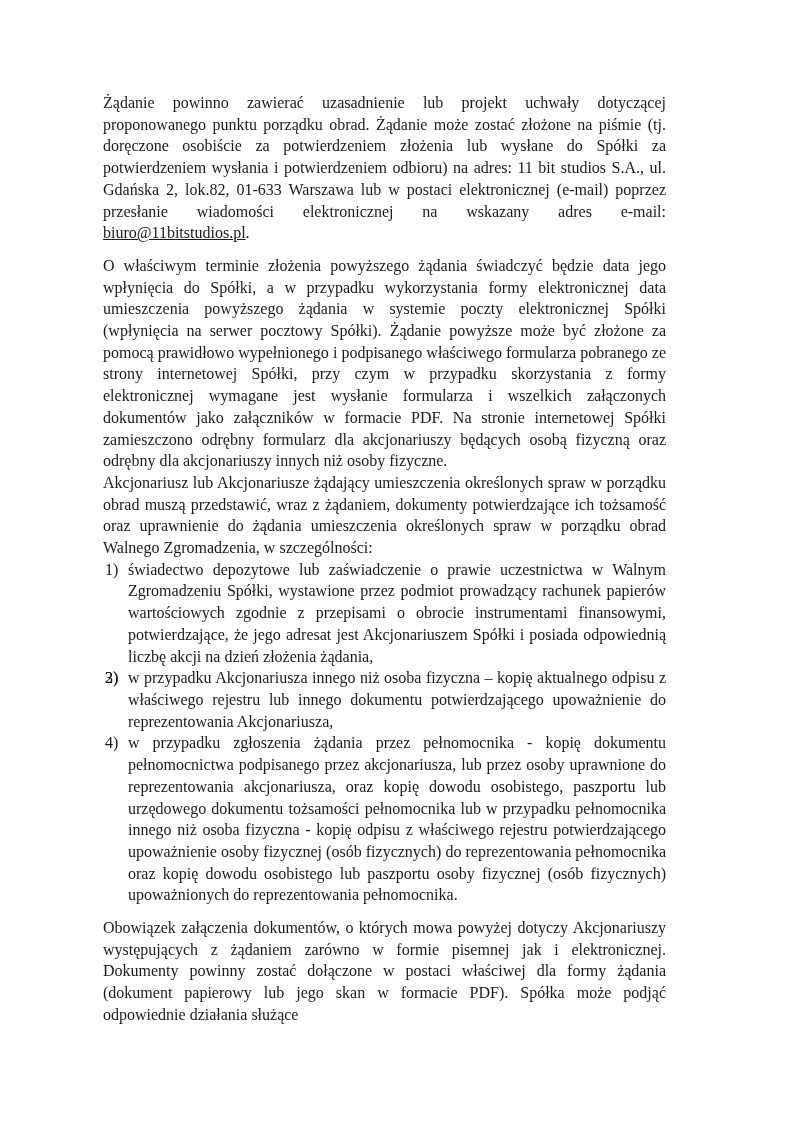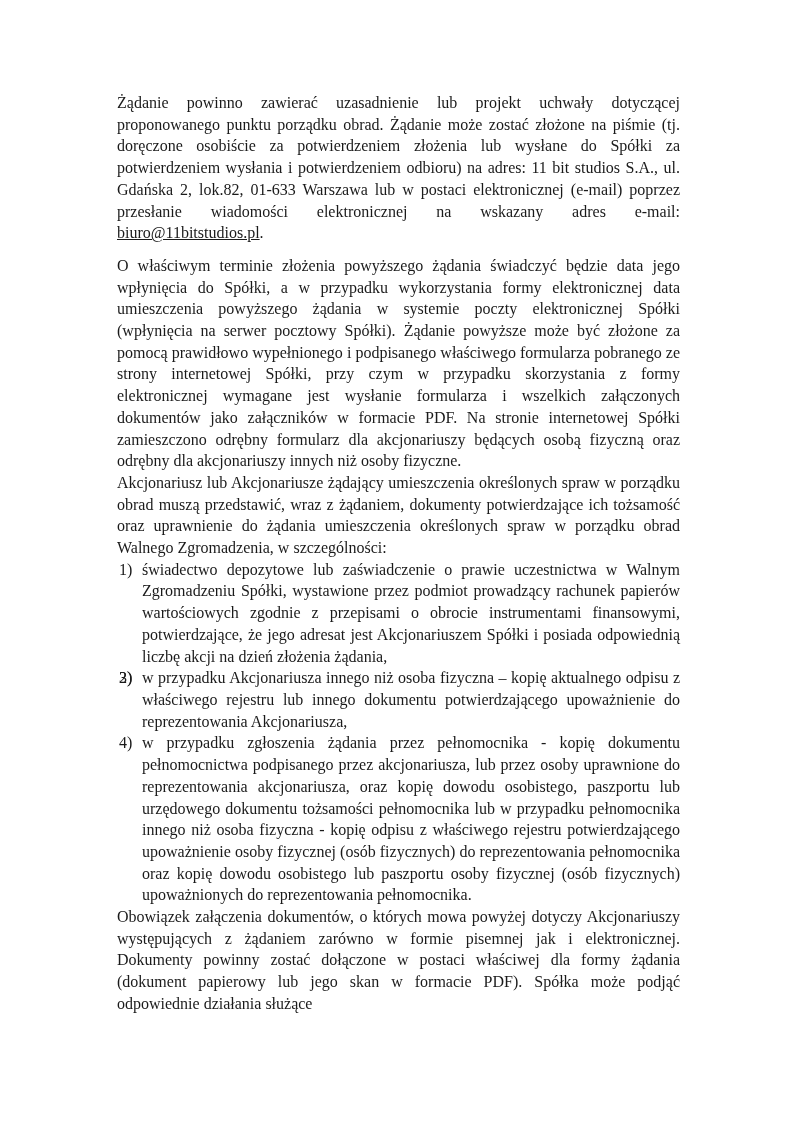--- a/index.html
+++ b/index.html
@@ -8,36 +8,37 @@
       background: #ffffff;
     }
     body {
       width: 800px;
       height: 1132px;
       position: relative;
       overflow: hidden;
     }
     .page {
       position: absolute;
-      left: 117px;
+      left: 103px;
       top: 92px;
       width: 563px;
       font-family: "Liberation Serif", "DejaVu Serif", serif;
       font-size: 16px;
       line-height: 21.7px;
       color: #1a1a1a;
     }
     .para {
       margin: 0;
       text-align: justify;
     }
     .para.gap-after {
       margin-bottom: 11px;
     }
     .para.gap-before {
+      margin-top: 11px;
     }
     .email-link {
       color: #1a1a1a;
       text-decoration: underline;
     }
     ol.req-list {
       list-style: none;
       margin: 0;
       padding: 0;
     }

